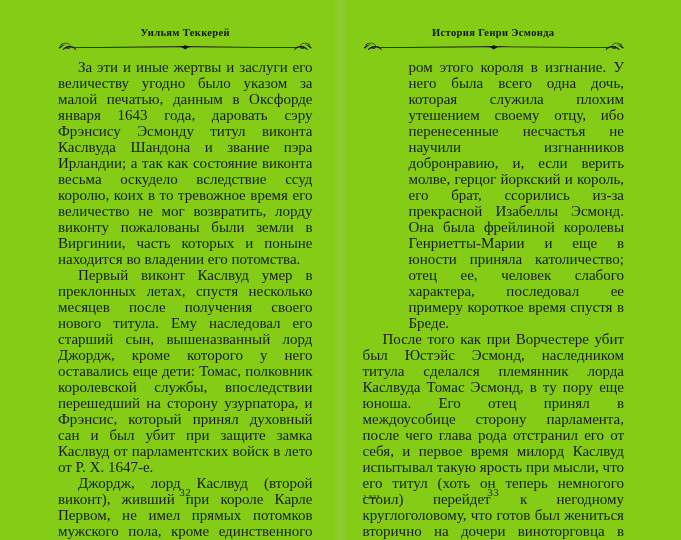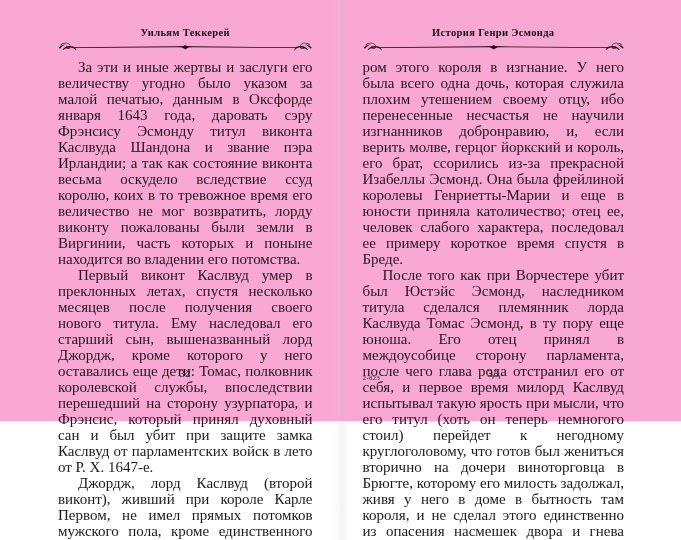--- a/index.html
+++ b/index.html
@@ -20,23 +20,23 @@
     width: 681px;
     height: 540px;
     background: #ffffff;
     display: flex;
     box-sizing: border-box;
   }
 
   .page {
     position: relative;
     width: 340.5px;
-    height: 421px;
+    height: 540px;
     box-sizing: border-box;
-    background: #f9a8d4;
+    background: #84cc16;
   }
 
   .page-inner {
     position: absolute;
     top: 26px;
     bottom: 16px;
   }
   .page-left .page-inner {
     left: 58px;
     right: 28px;
@@ -82,20 +82,21 @@
     text-justify: inter-word;
     color: #1a1a1a;
     hyphens: manual;
   }
   .body-text p {
     margin: 0;
     text-indent: 20px;
   }
   .body-text p.cont {
     text-indent: 0;
+    margin-left: 46px;
   }
 
   
   .page-footer {
     position: absolute;
     left: 0;
     right: 0;
     bottom: 22px;
     height: 16px;
   }

